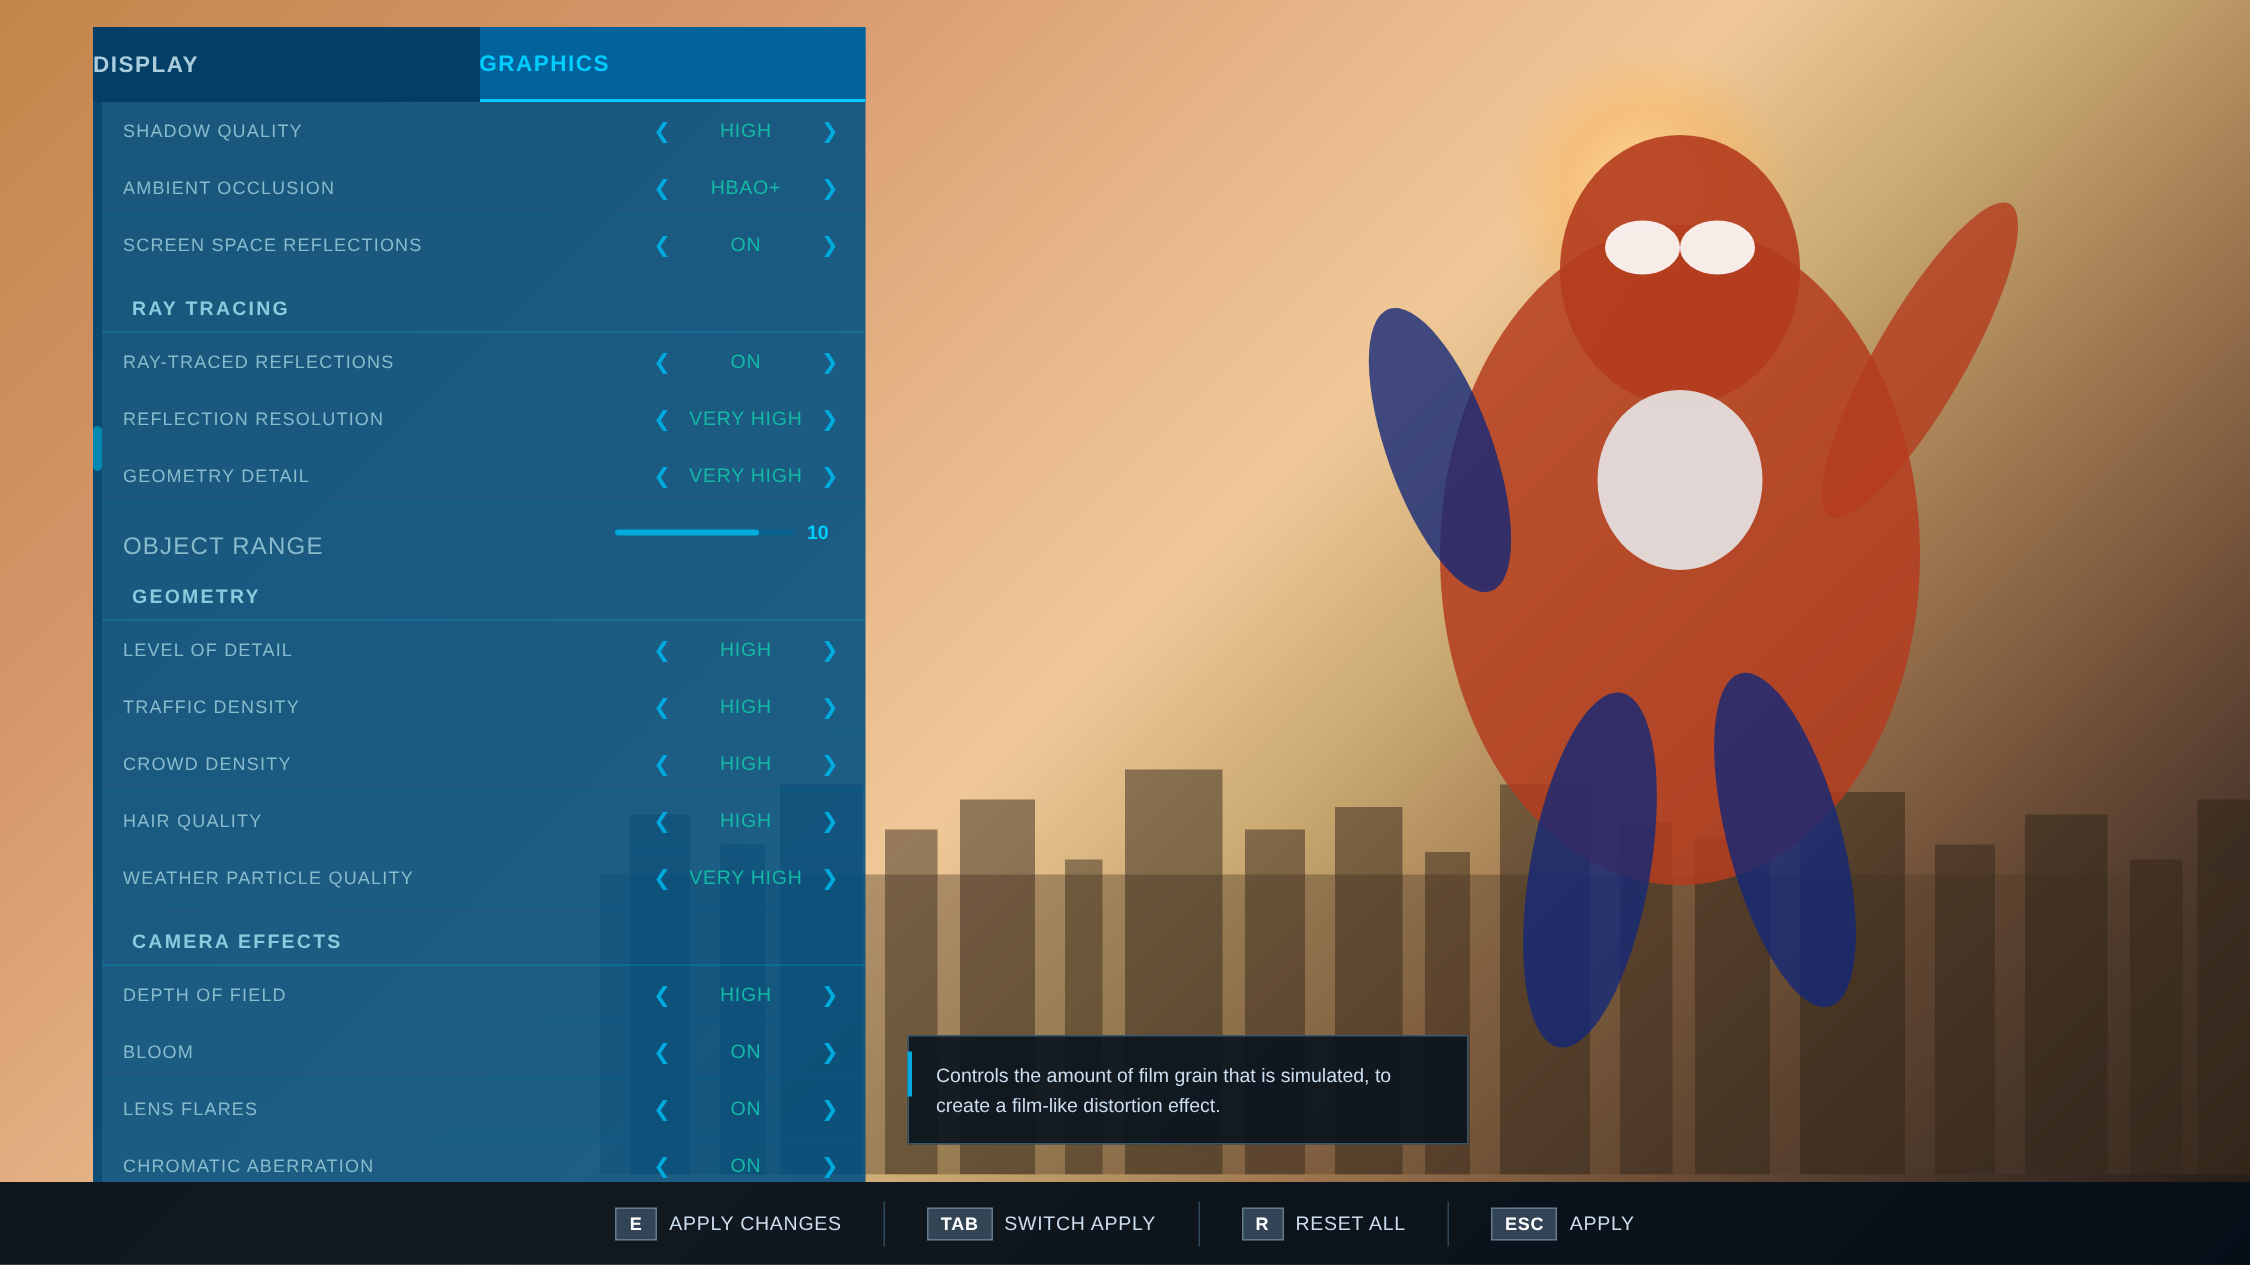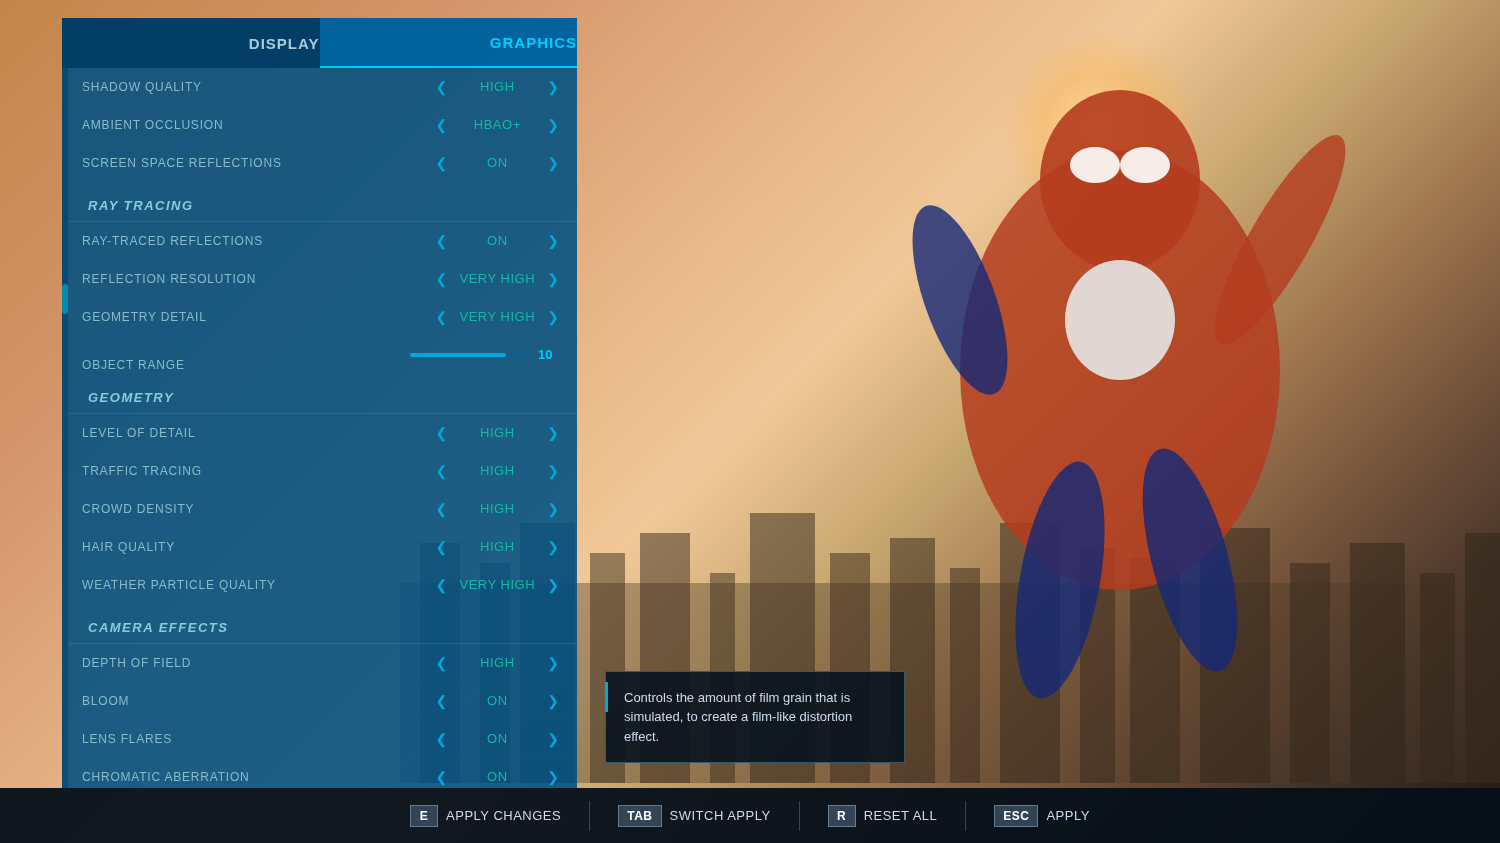--- a/index.html
+++ b/index.html
@@ -46,21 +46,21 @@
     
     .tabs {
       display: flex;
       height: 50px;
       flex-shrink: 0;
     }
     .tab {
       flex: 1;
       display: flex;
       align-items: center;
-      justify-content: flex-end;
+      justify-content: flex-start;
       font-size: 15px;
       font-weight: bold;
       letter-spacing: 1px;
       cursor: pointer;
       color: #aaccdd;
       background: rgba(0, 60, 100, 0.9);
     }
     .tab.active {
       color: #00ccff;
       background: rgba(0, 100, 160, 0.9);
@@ -80,21 +80,20 @@
 
     
     .section-header {
       padding: 12px 20px 8px 20px;
       font-size: 13px;
       font-weight: bold;
       color: #88ccdd;
       letter-spacing: 1.5px;
       border-bottom: 1px solid rgba(0,180,220,0.3);
       margin-top: 4px;
-      font-style: italic;
     }
 
     
     .setting-row {
       display: flex;
       align-items: center;
       padding: 17px 14px;
       height: 38px;
       border-bottom: 1px solid rgba(0,100,150,0.3);
     }
@@ -131,21 +130,21 @@
     
     .slider-row {
       display: flex;
       align-items: center;
       padding: 0 14px;
       height: 38px;
       border-bottom: 1px solid rgba(0,100,150,0.3);
     }
     .slider-label {
       flex: 1;
-      font-size: 12px;
+      font-size: 16px;
       color: #88bbcc;
       letter-spacing: 0.8px;
       font-weight: 500;
       margin-top: 20px;
     }
     .slider-control {
       display: flex;
       align-items: center;
       gap: 8px;
     }
@@ -185,21 +184,21 @@
       height: 30px;
       background: rgba(0,180,220,0.6);
       border-radius: 3px;
     }
 
     
     .tooltip {
       position: absolute;
       left: 605px;
       bottom: 80px;
-      width: 300px;
+      width: 374px;
       background: rgba(10, 20, 30, 0.92);
       border: 1px solid rgba(100,150,180,0.5);
       padding: 16px 18px;
       color: #ccddee;
       font-size: 13px;
       line-height: 1.5;
       z-index: 20;
     }
     .tooltip::before {
       content: '';
@@ -404,21 +403,21 @@
     </div>
     <div class="setting-row">
       <span class="setting-label">LEVEL OF DETAIL</span>
       <div class="setting-control">
         <button class="arrow-btn">❮</button>
         <span class="setting-value">HIGH</span>
         <button class="arrow-btn">❯</button>
       </div>
     </div>
     <div class="setting-row">
-      <span class="setting-label">TRAFFIC TRACING</span>
+      <span class="setting-label">TRAFFIC DENSITY</span>
       <div class="setting-control">
         <button class="arrow-btn">❮</button>
         <span class="setting-value">HIGH</span>
         <button class="arrow-btn">❯</button>
       </div>
     </div>
     <div class="setting-row">
       <span class="setting-label">CROWD DENSITY</span>
       <div class="setting-control">
         <button class="arrow-btn">❮</button>

